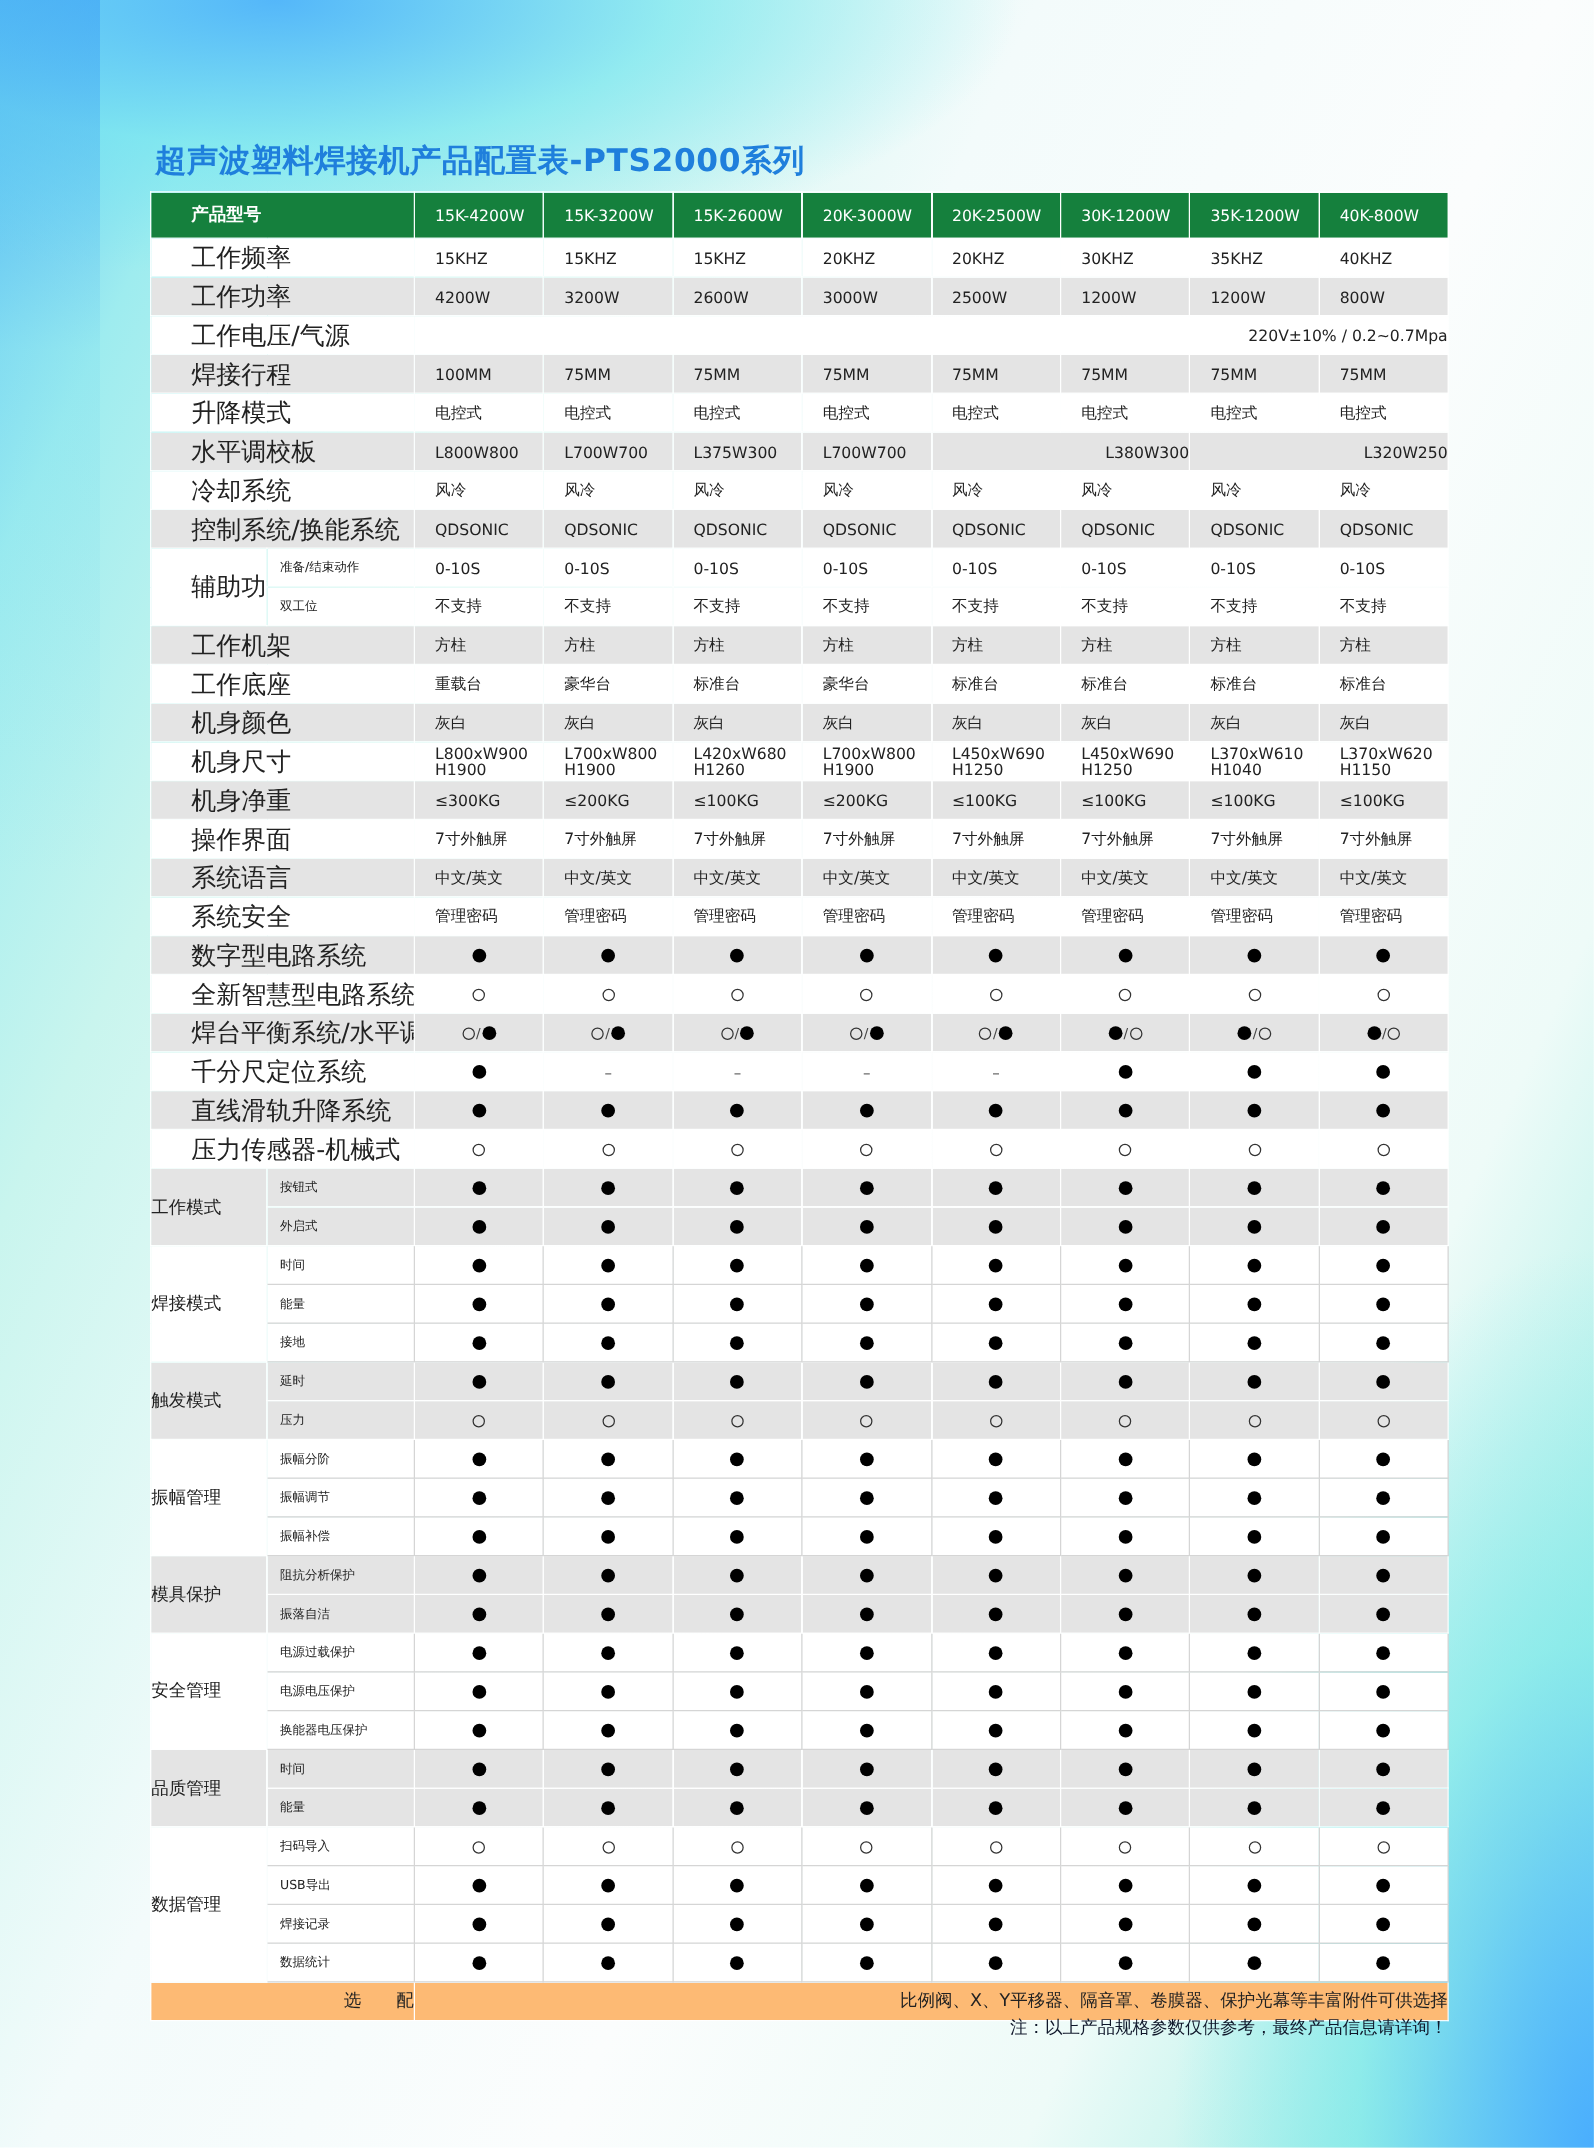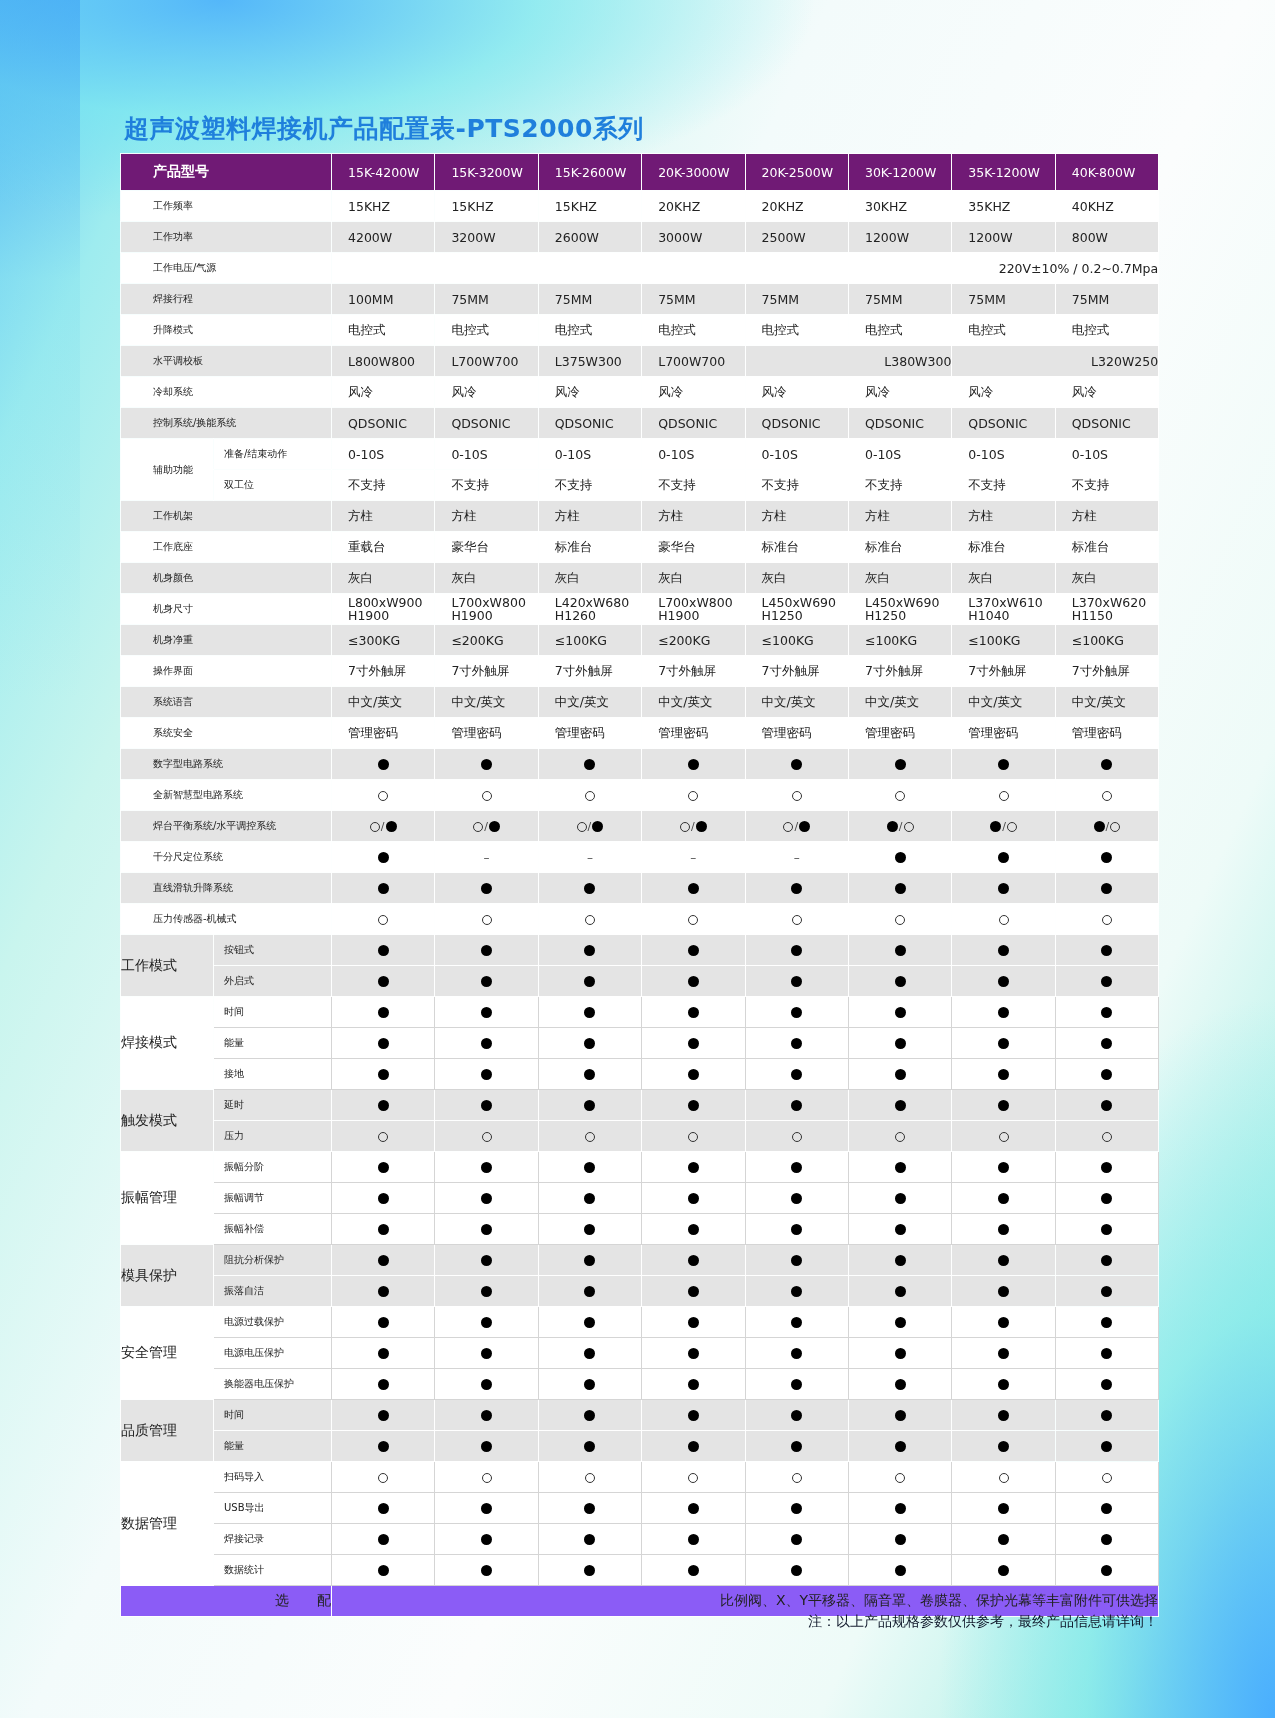--- a/index.html
+++ b/index.html
@@ -16,32 +16,32 @@
   .title {
     position:absolute; left:124px; top:112px; font-size:25px; font-weight:bold;
     color:#1f7fdc; letter-spacing:0.5px;
   }
   table.spec {
     position:absolute; left:120px; top:153px; width:1038px;
     border-collapse:collapse; table-layout:fixed; font-size:12.5px; color:#222;
   }
   table.spec td { padding:0 0 0 16px; height:30px; border:1px solid rgba(255,255,255,0.9); white-space:nowrap; overflow:hidden; }
   table.spec col.c-data { width:103.4px; }
-  tr.hdr td { background:#701a75; color:#fff; height:36px; font-size:12.5px; }
+  tr.hdr td { background:#15803d; color:#fff; height:36px; font-size:12.5px; }
   tr.hdr td.lbl { font-weight:bold; font-size:14px; padding-left:32px; }
-  td.lbl { font-size:10px; padding-left:32px !important; }
+  td.lbl { font-size:20px; padding-left:32px !important; }
   tr.g td { background:#e4e4e4; }
   tr.w td { background:#ffffff; }
   td.center { text-align:right; padding-left:0 !important; }
   td.sym { text-align:center; padding:0 !important; font-size:15px; }
   td.grp { text-align:left; padding:0 !important; font-size:14px; }
   td.sub { font-size:10px; padding-left:10px !important; }
   td.dims { line-height:13px; font-size:12.5px; }
   tr.w td.cellb { border-left:1px solid #d5d5d5; border-right:1px solid #d5d5d5; border-bottom:1px solid #d5d5d5; }
-  tr.opt td { background:#8b5cf6; height:30px; font-size:14px; }
+  tr.opt td { background:#fdba74; height:30px; font-size:14px; }
   .note { position:absolute; right:117px; top:1613px; font-size:14px; color:#0f172a; }
   .dot-f { display:inline-block; width:11px; height:11px; border-radius:50%; background:#000; vertical-align:middle; }
   .dot-o { display:inline-block; width:10px; height:10px; border-radius:50%; border:1px solid #333; background:transparent; vertical-align:middle; box-sizing:border-box; }
   .slash { display:inline-block; font-size:11px; color:#444; margin:0 1px; vertical-align:middle; }
   .dash { color:#555; font-size:12px; }
 </style>
 </head>
 <body>
 
 <div class="bg-streak1"></div>

